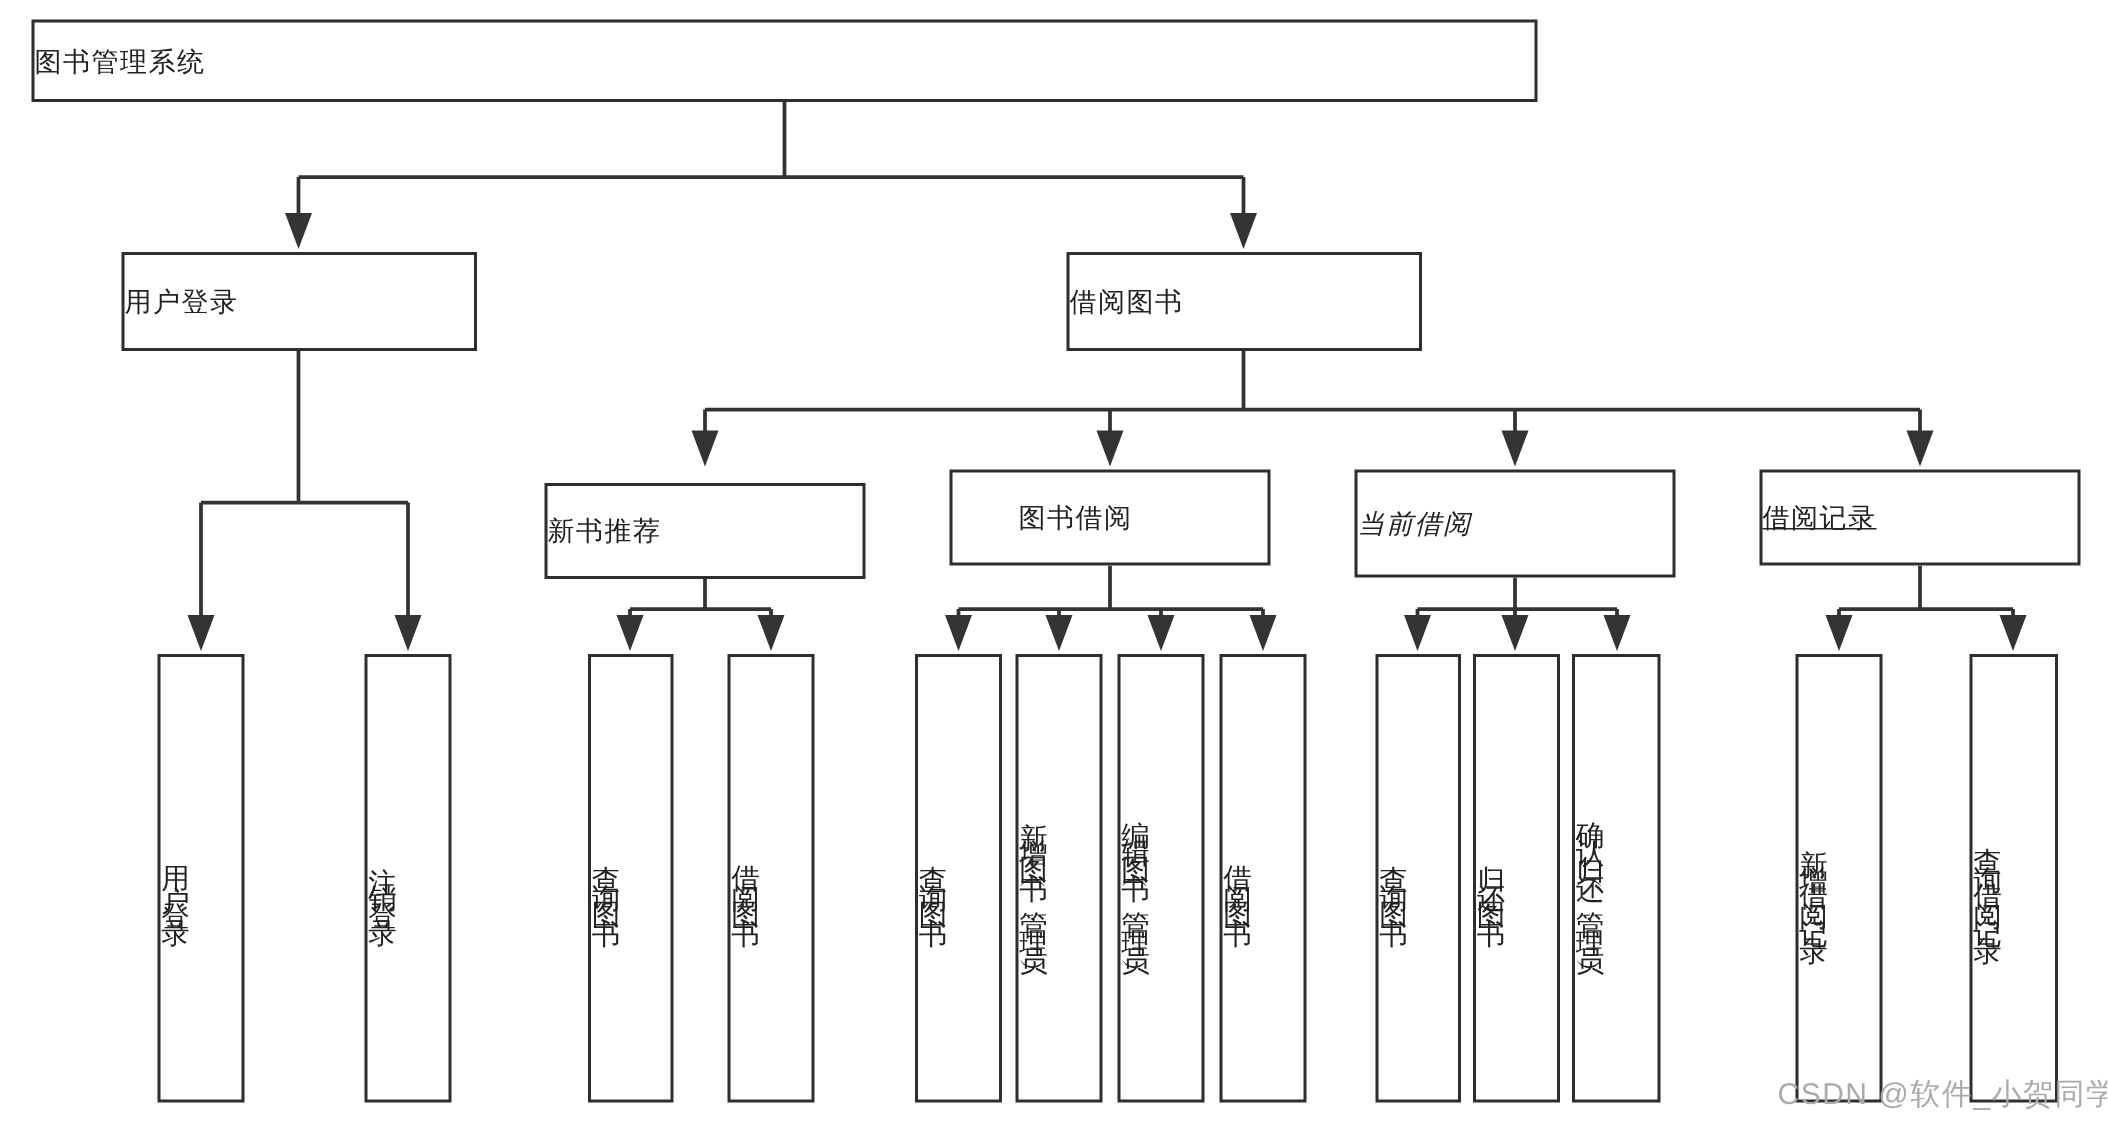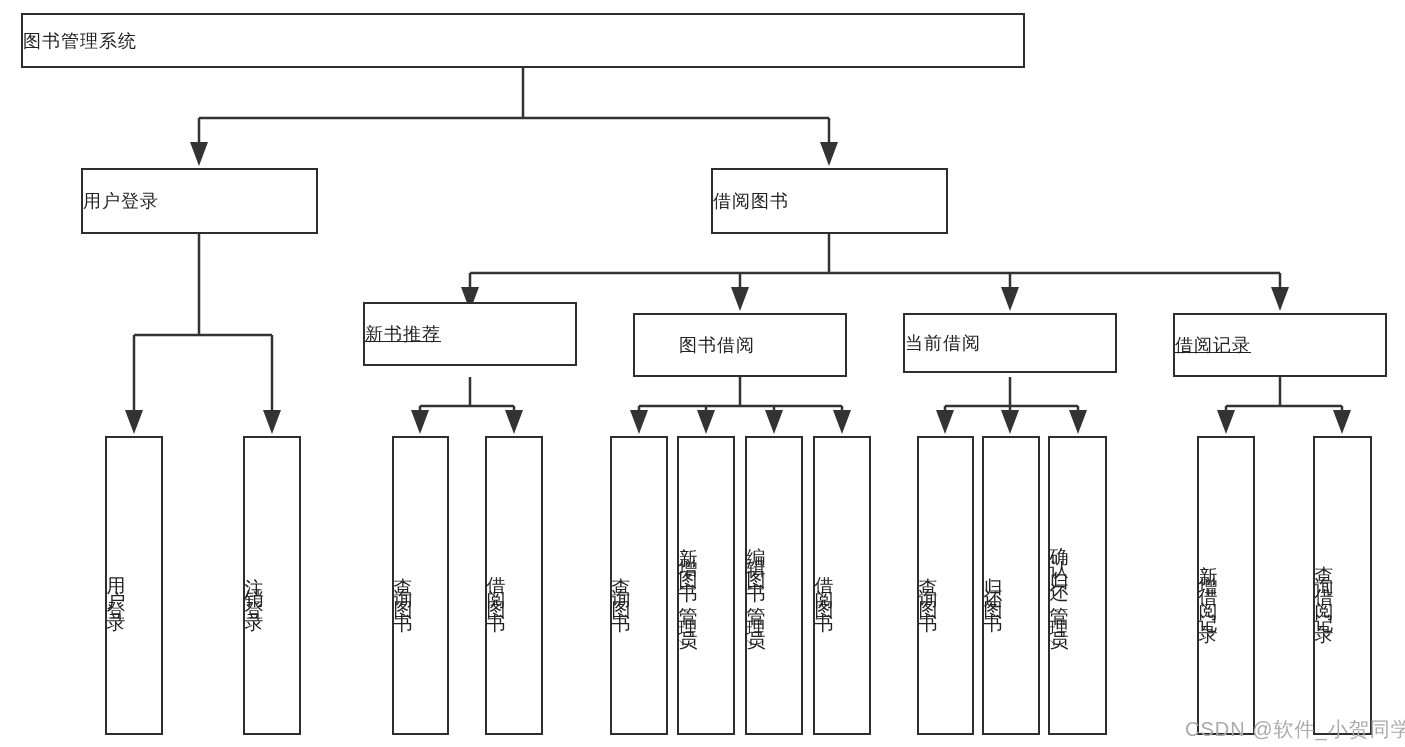--- a/index.html
+++ b/index.html
@@ -34,23 +34,23 @@
     text-orientation:mixed;
     font-size:19px;
     letter-spacing:12px;
     line-height:1;
     white-space:nowrap;
   }
   
   #n-root   {left:21px;  top:13px;  width:1004px;height:55px;}
   #n-login  {left:81px;  top:168px; width:237px; height:66px;}
   #n-mgmt   {left:711px; top:168px; width:237px; height:66px;}
-  #n-newrec {left:363px; top:302px; width:214px; height:64px;text-decoration:underline;}
+  #n-newrec {left:363px; top:322px; width:214px; height:64px;}
   #n-borrow {left:633px; top:313px; width:214px; height:64px;padding-left:44px;}
-  #n-current{left:903px; top:313px; width:214px; height:60px;}
+  #n-current{left:903px; top:313px; width:214px; height:72px;font-style:italic;}
   #n-records{left:1173px;top:313px; width:214px; height:64px;text-decoration:underline;}
   .leaf{top:436px;width:58px;height:299px;}
   #n-login-user   {left:105px;}
   #n-login-logout {left:243px;}
   #n-rec-query    {left:392px;width:57px;}
   #n-rec-borrow   {left:485px;}
   #n-bor-query    {left:610px;}
   #n-bor-add      {left:677px;}
   #n-bor-edit     {left:745px;}
   #n-bor-borrow   {left:813px;}

